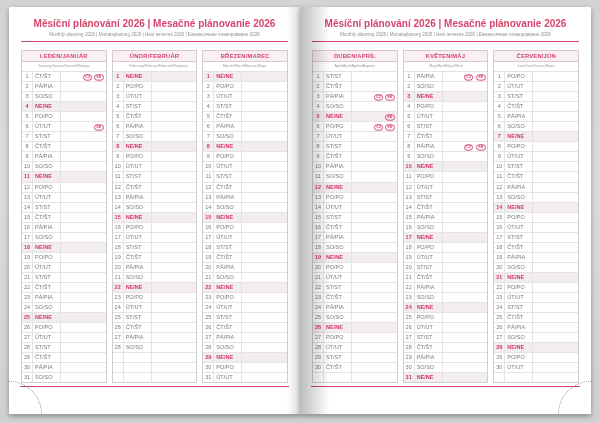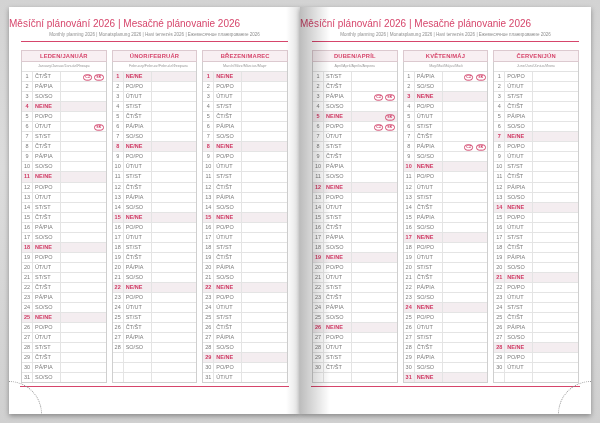--- a/index.html
+++ b/index.html
@@ -12,21 +12,21 @@
   .page{
     position:absolute;top:7px;height:407px;width:291px;background:#fff;
     overflow:hidden;
   }
   .page.left{left:9px;box-shadow:0 2px 5px rgba(0,0,0,.35);}
   .page.right{left:300px;box-shadow:0 2px 5px rgba(0,0,0,.35);}
   .gutter-shade-r{position:absolute;top:0;left:0;width:30px;height:100%;
     background:linear-gradient(to right,rgba(0,0,0,.26),rgba(0,0,0,0));pointer-events:none;z-index:5;}
   .gutter-shade-l{position:absolute;top:0;right:0;width:14px;height:100%;
     background:linear-gradient(to left,rgba(0,0,0,.12),rgba(0,0,0,0));pointer-events:none;z-index:5;}
-  .p-title{margin-top:10px;font-size:10px;font-weight:normal;color:var(--accent);text-align:left;line-height:13px;white-space:nowrap;}
+  .p-title{margin-top:10px;font-size:10px;font-weight:bold;color:var(--accent);text-align:center;line-height:13px;white-space:nowrap;}
   .p-sub{height:8px;line-height:8px;font-size:6px;color:#8f8f8f;text-align:center;white-space:nowrap;transform:scale(.76);transform-origin:center;}
   .rule{border:none;border-top:1.7px solid var(--accent);margin:3px 12px 0 12px;}
   .months{display:flex;gap:5px;padding:0 12px;margin-top:8px;align-items:flex-start;}
   .month{flex:1;min-width:0;}
   .m-head{border:1px solid #dcc9cf;background:#f8eff2;color:var(--accent);
     font-weight:bold;font-size:5.8px;letter-spacing:.2px;text-align:center;height:10px;line-height:10.5px;white-space:nowrap;overflow:hidden;}
   .m-body{border:1px solid #cfcfcf;border-top:none;background:#fff;}
   .m-langs{height:9px;line-height:9px;font-size:6px;color:#9a9a9a;text-align:center;
     white-space:nowrap;transform:scale(.62);transform-origin:center;}
   .m-langs-wrap{border-bottom:1px solid #e2e2e2;height:9px;overflow:visible;}

